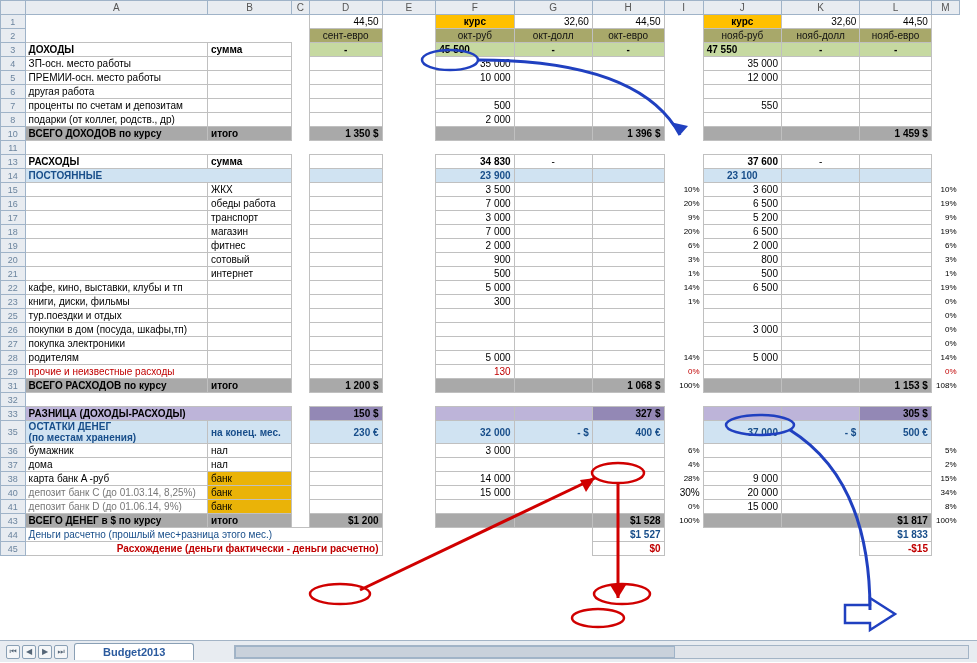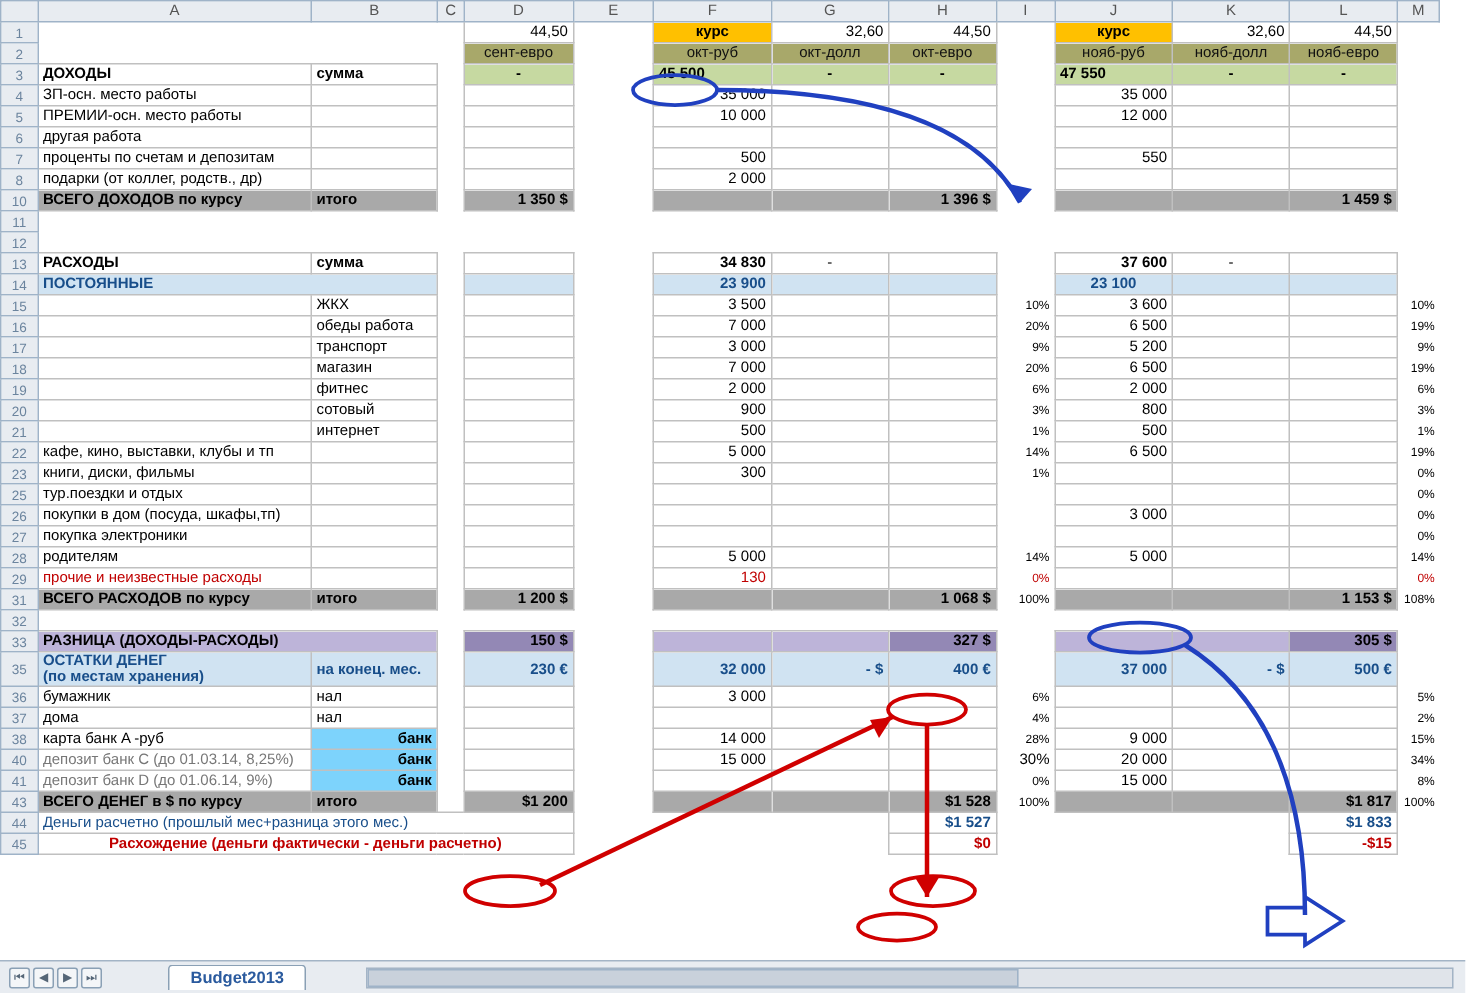--- a/index.html
+++ b/index.html
@@ -48,23 +48,23 @@
   td.center { text-align: center; }
   .noborder { border: none !important; background: transparent !important; }
   .sec-head { background: #ffffff; font-weight: bold; text-align: left; }
   .hdr-yellow { background: #ffc000; text-align: center; font-weight: bold; }
   .hdr-olive { background: #a8a86a; text-align: center; color: #111; }
   .hdr-green { background: #c6d9a1; text-align: left; font-weight: bold; }
   .hdr-gray { background: #a9a9a9; font-weight: bold; }
   .hdr-blue { background: #d0e3f2; text-align: left; font-weight: bold; color: #184e8a; }
   .hdr-purple { background: #bdb4d9; font-weight: bold; }
   .hdr-darkpurple { background: #9388b5; font-weight: bold; }
-  .red-text { color: #c00000; text-align: center; margin-left: 36px; }
+  .red-text { color: #c00000; text-align: right; margin-left: 36px; }
   .blue-text { color: #184e8a; }
-  .bank { background: #7dd3fc; text-align: right; font-weight: bold; }
+  .bank { background: #eab308; text-align: left; }
   .tabstrip {
     height: 22px;
     background: #e8ecf1;
     border-top: 1px solid #a3b4c6;
     display: flex;
     align-items: center;
     font-size: 11px;
   }
   .tabnav { display: flex; gap: 2px; padding: 0 6px; }
   .tabnav span {
@@ -75,25 +75,24 @@
     align-items: center;
     justify-content: center;
     font-size: 8px; color: #567;
     background: #f4f6f8;
     cursor: pointer;
   }
   .tab {
     background: #fff;
     border: 1px solid #8aa0b5;
     border-bottom: none;
-    padding: 2px 14px;
+    padding: 2px 28px;
     border-radius: 3px 3px 0 0;
     color: #2a5a9e;
     font-weight: bold;
-    margin-left: 38px;
   }
   .scroll-h {
     flex: 1;
     margin-left: 40px;
     margin-right: 8px;
     height: 14px;
     background: #e0e4ea;
     border: 1px solid #a3b4c6;
     position: relative;
   }
@@ -310,24 +309,20 @@
   <td class="noborder"></td>
           <td class="hdr-gray"></td>
           <td class="hdr-gray"></td>
   <td class="hdr-gray">1 459 $</td>
   <td class="noborder"></td>
 </tr>
 <tr>
           <th class="rowhdr">11</th>
           <td class="noborder" colspan="13"></td>
         </tr>
-<tr>
-          <th class="rowhdr">12</th>
-          <td class="noborder" colspan="13"></td>
-        </tr>
 
 <tr>
   <th class="rowhdr">13</th>
   <td class="sec-head">РАСХОДЫ</td>
   <td class="sec-head">сумма</td>
   <td class="noborder"></td>
           <td></td>
           <td class="noborder"></td>
   <td class="sec-head" style="text-align:right;font-weight:bold">34 830</td>
   <td class="center">-</td>

